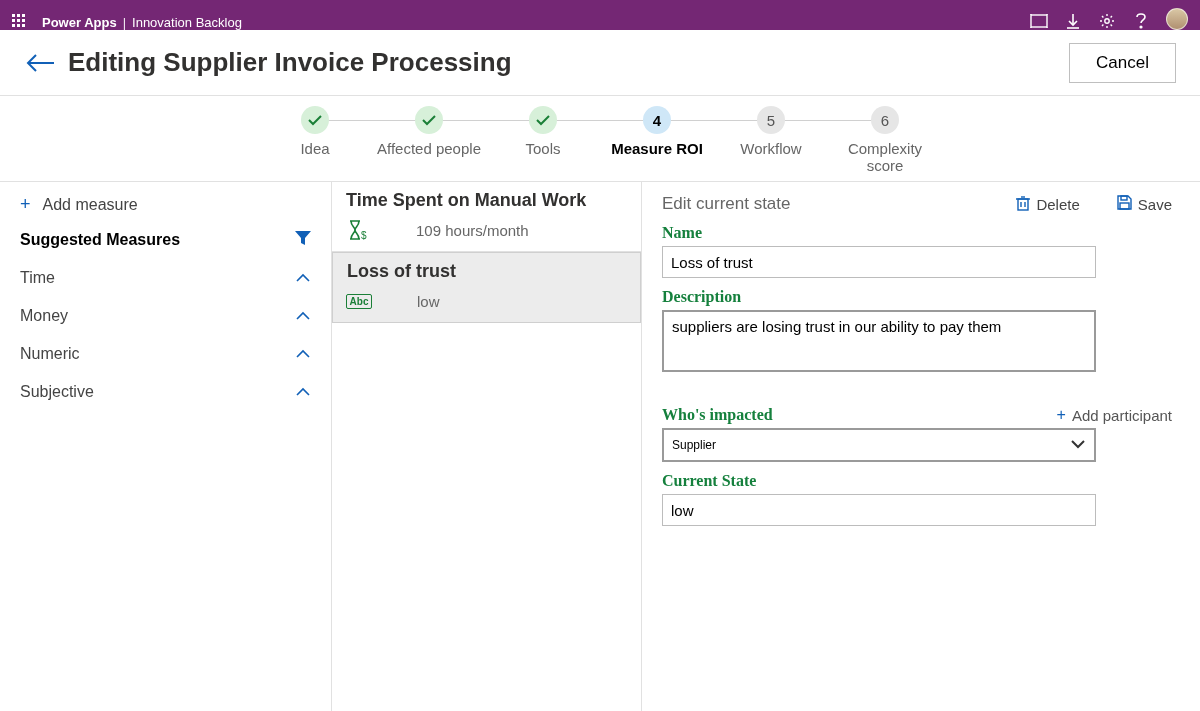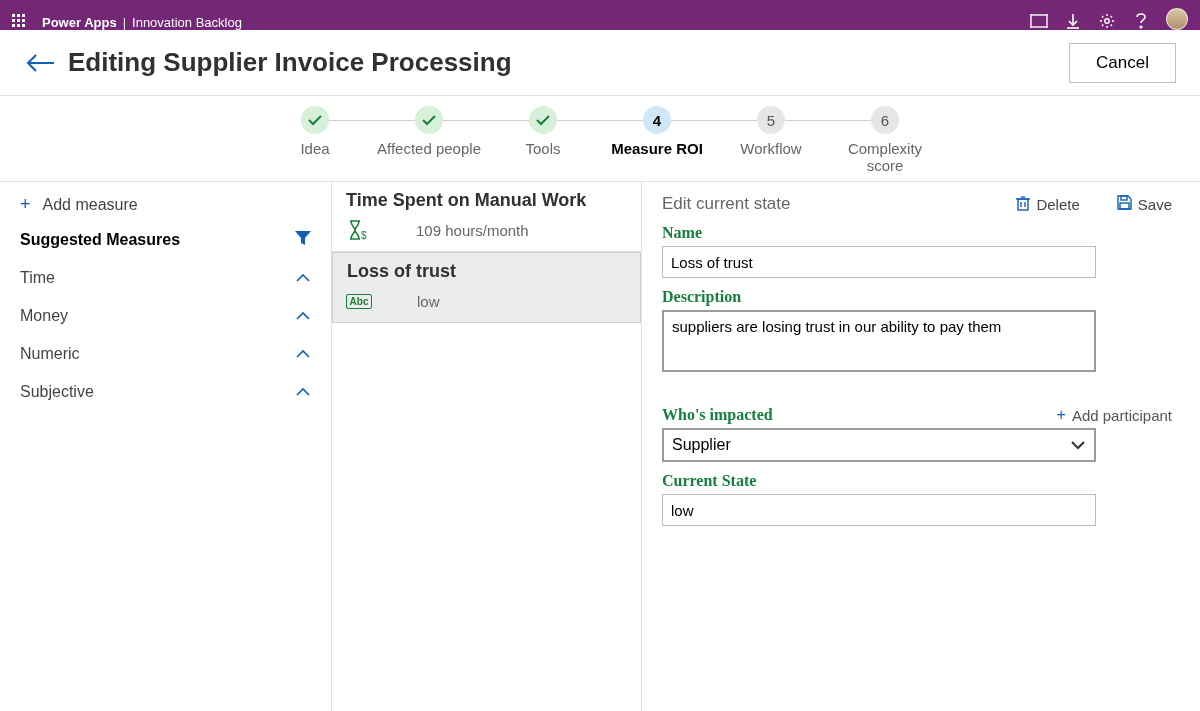--- a/index.html
+++ b/index.html
@@ -73,21 +73,21 @@
   .detail-top .action .ai { margin-right: 6px; color: #1160b7; }
 
   .field-label { font-weight: 600; font-size: 16px; margin-top: 10px; margin-bottom: 4px; color: #15803d; font-family: Liberation Serif, serif; }
   .text-input { width: 434px; height: 32px; border: 1px solid #bcbcbc; padding: 0 8px; font-size: 15px; }
   .textarea { width: 434px; height: 62px; border: 2px solid #9a9a9a; padding: 6px 8px; font-size: 15px; resize: none; }
   .impact-row { display: flex; align-items: flex-start; margin-top: 30px; margin-bottom: 4px; }
   .impact-row .field-label { margin: 0; }
   .impact-row .spacer { flex: 1; }
   .impact-row .addp { color: #555; font-size: 15px; display: inline-flex; align-items: center; cursor: pointer; }
   .impact-row .addp .plus { color: #1160b7; margin-right: 6px; font-size: 16px; }
-  .select { width: 434px; height: 34px; border: 2px solid #9a9a9a; display: flex; align-items: center; padding: 0 8px; font-size: 16px; cursor: pointer; }
+  .select { width: 434px; height: 34px; border: 2px solid #9a9a9a; display: flex; align-items: center; padding: 0 8px; font-size: 12px; cursor: pointer; }
   .select .spacer { flex: 1; }
   .select .chev svg { stroke: #333; }
 </style>
 </head>
 <body>
 
 <div class="topbar">
   <div class="waffle">
     <span></span>
       <span></span>

